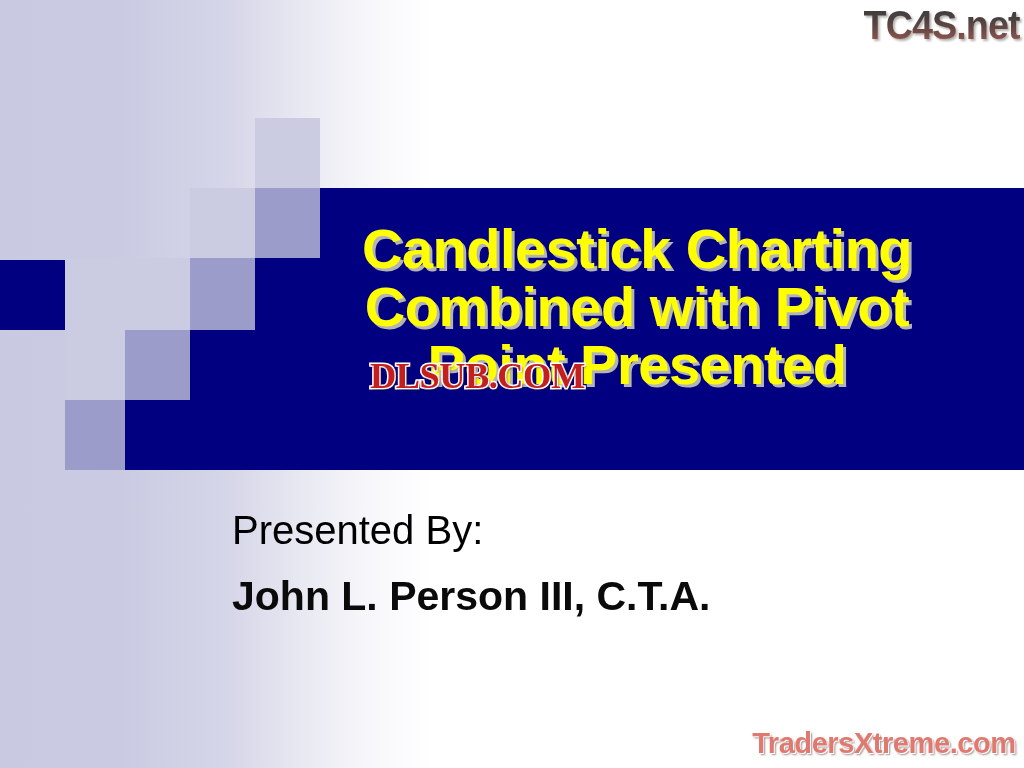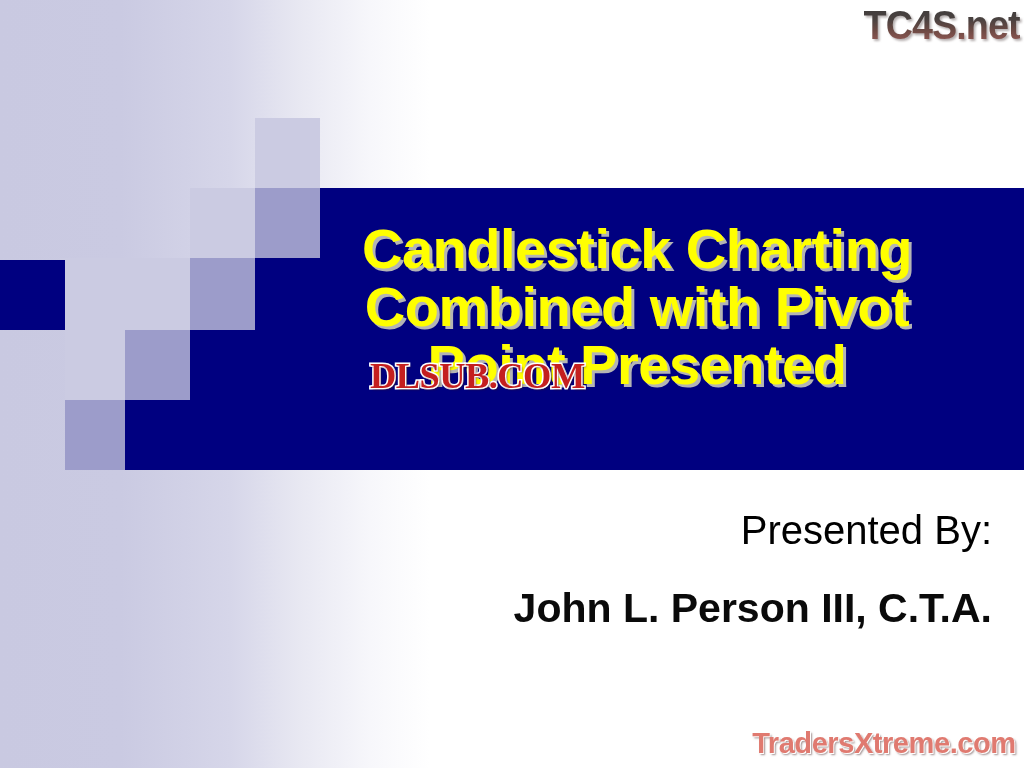--- a/index.html
+++ b/index.html
@@ -66,37 +66,36 @@
     white-space: nowrap;
   }
 
   
   #subtitle-block {
     position: absolute;
     left: 232px;
     top: 504px;
     width: 760px;
     z-index: 6;
-    text-align: right;
   }
   #presented-by {
     font-family: "Liberation Sans", sans-serif;
     font-size: 40px;
     line-height: 52px;
     font-weight: normal;
     color: #000000;
     letter-spacing: 0px;
   }
   #presenter-name {
     font-family: "Liberation Sans", sans-serif;
     font-size: 41px;
     line-height: 60px;
     font-weight: bold;
     color: #0a0a0a;
-    margin-top: 22px;
+    margin-top: 10px;
     letter-spacing: 0px;
   }
 
   
   #wm-tc4s {
     position: absolute;
     right: 4px;
     top: 2px;
     z-index: 20;
     font-family: "Liberation Sans", sans-serif;

